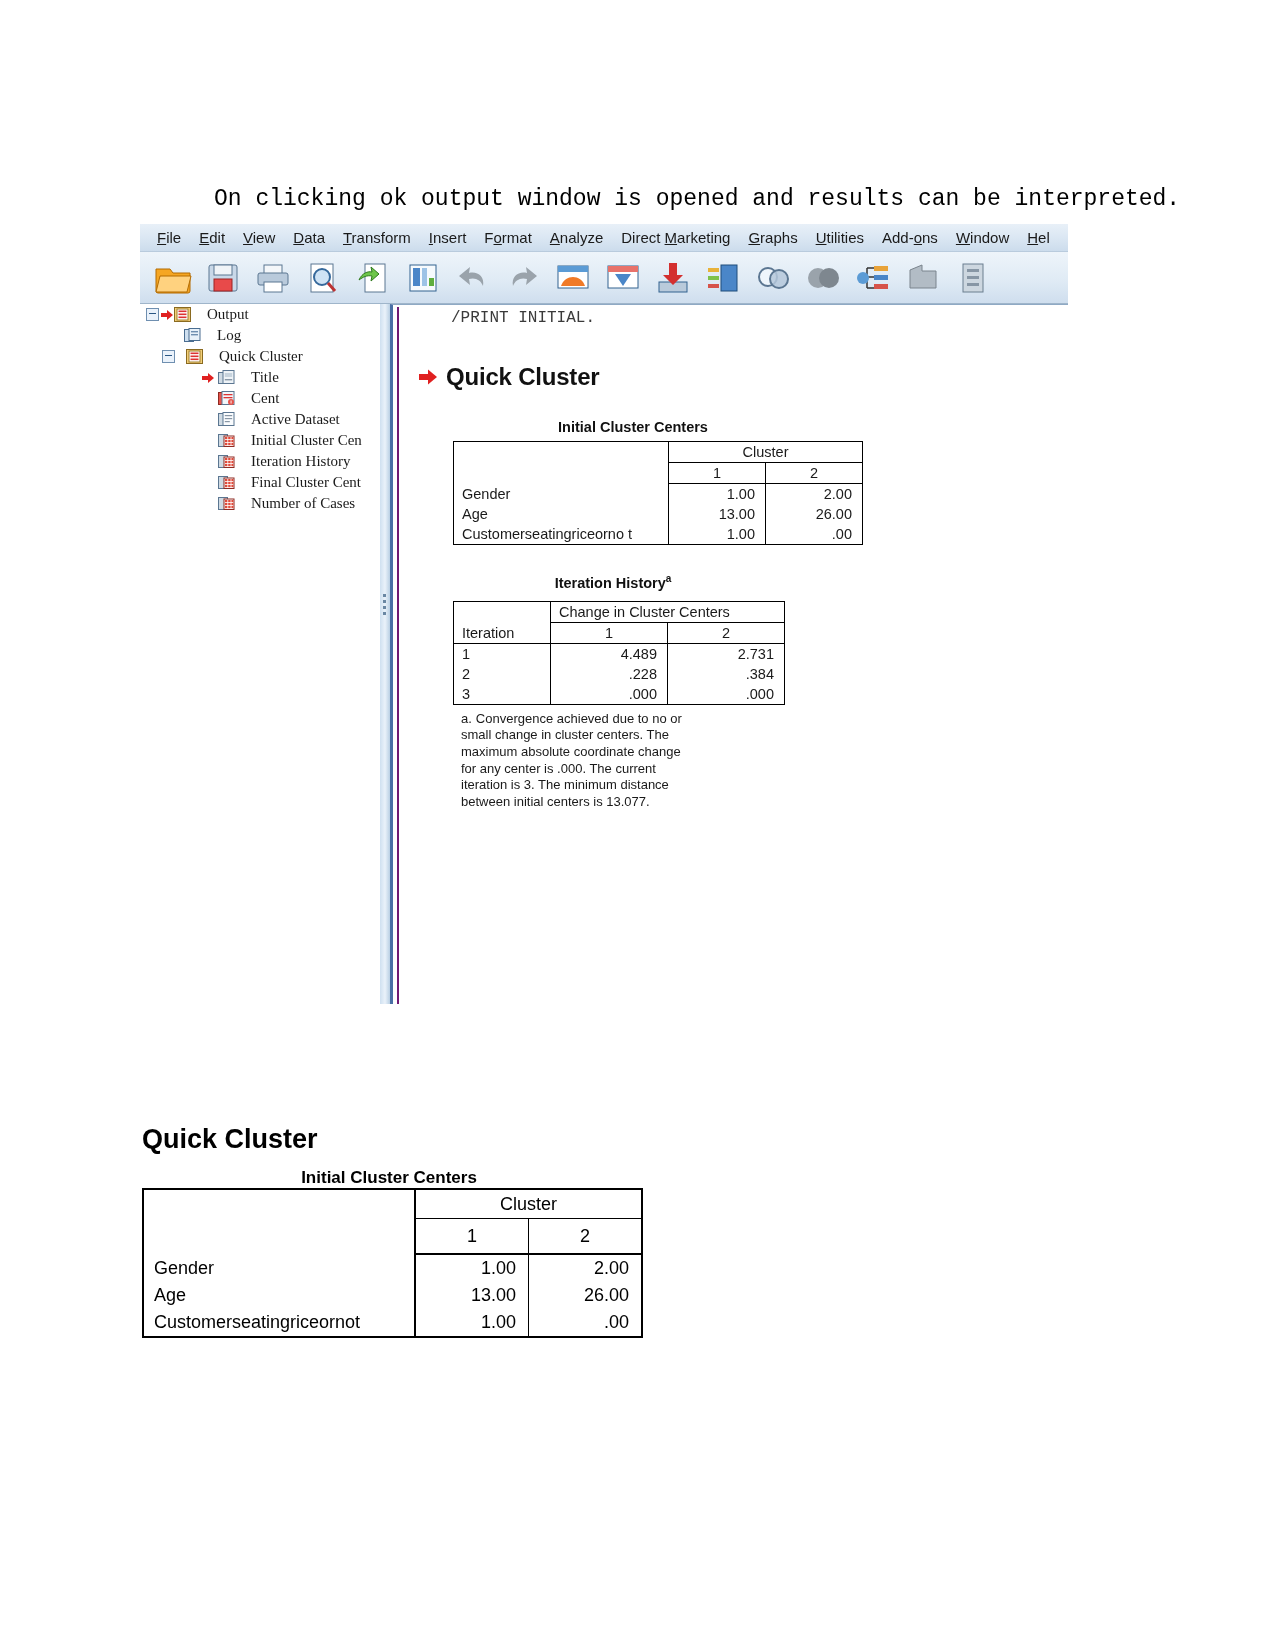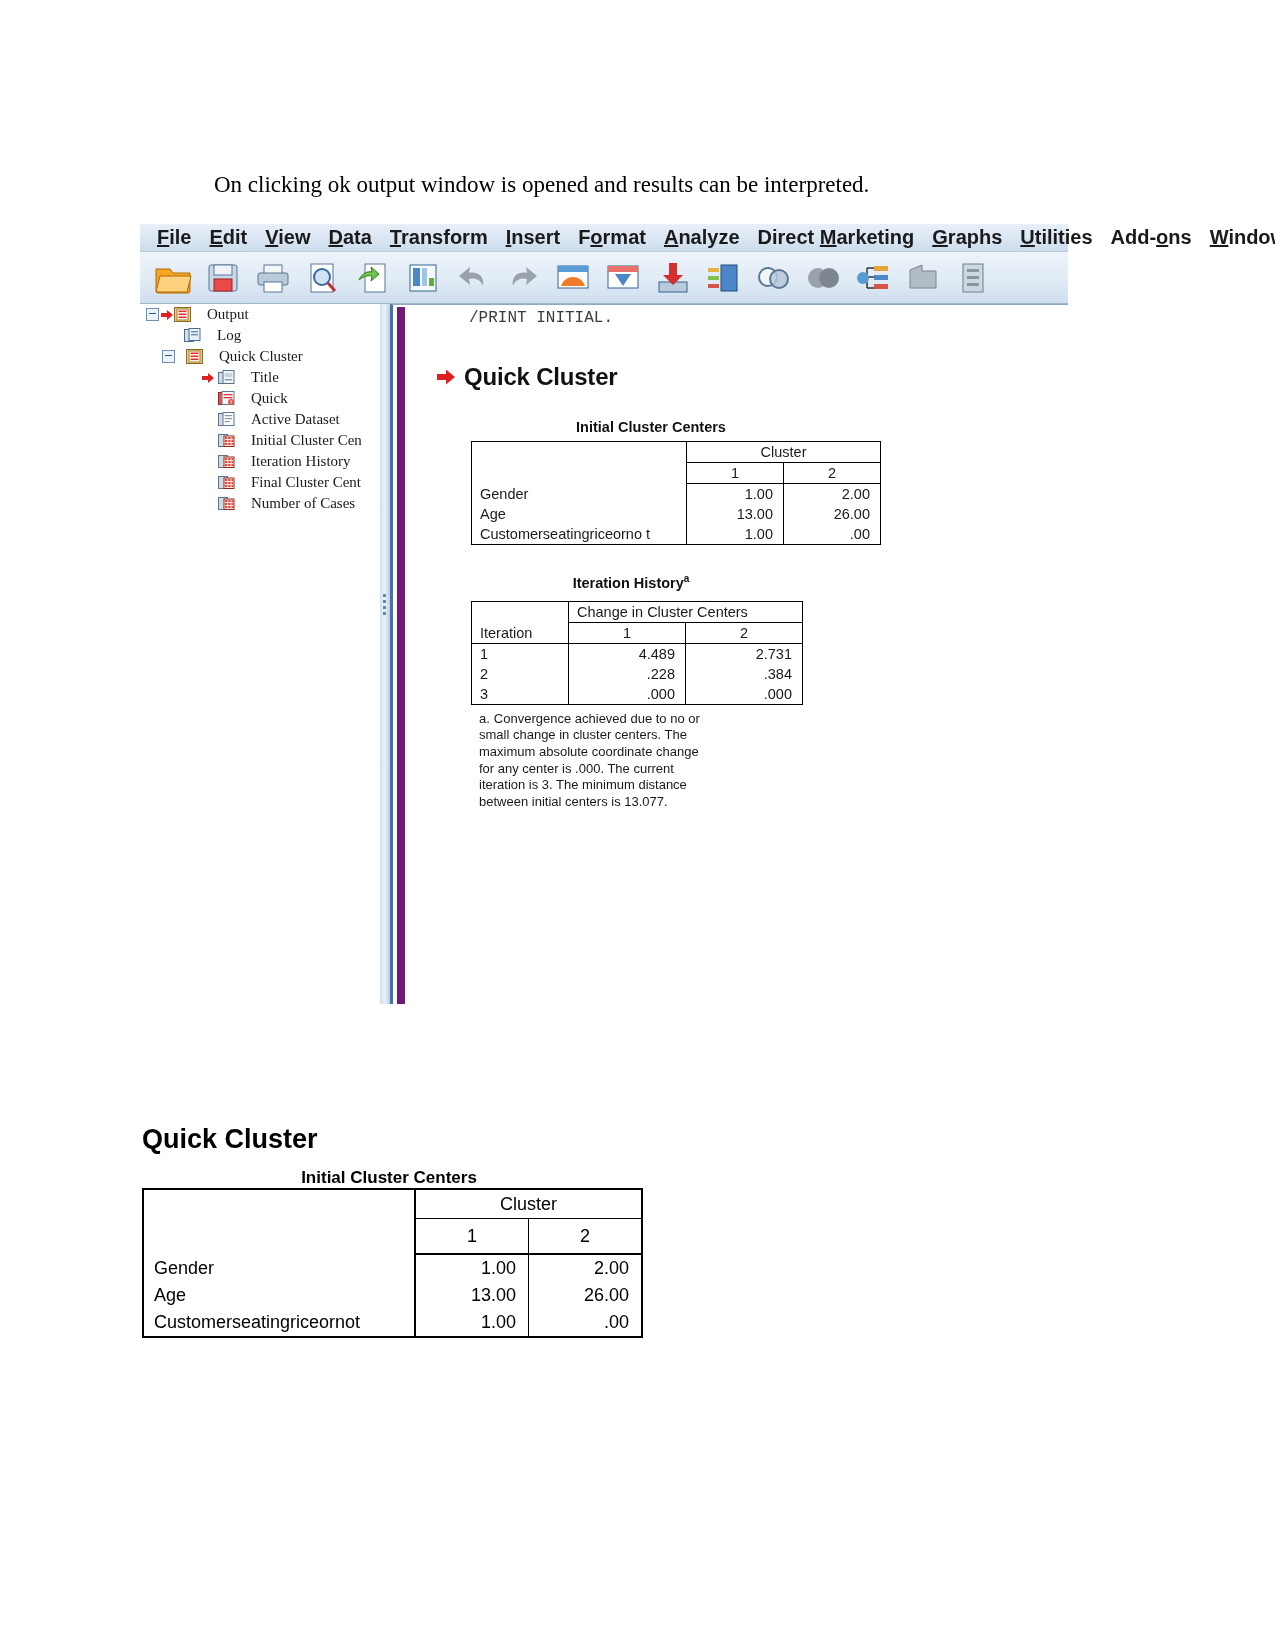--- a/index.html
+++ b/index.html
@@ -12,22 +12,22 @@
     height: 1651px;
     position: relative;
     font-family: "Liberation Sans", sans-serif;
     overflow: hidden;
   }
 
   
   .intro-text {
     position: absolute;
     left: 214px;
-    top: 172px;
-    font-family: Liberation Serif, serif;
+    top: 186px;
+    font-family: Liberation Mono, monospace;
     font-size: 23px;
     color: #000;
     white-space: nowrap;
   }
 
   
   .spss-window {
     position: absolute;
     left: 140px;
     top: 224px;
@@ -43,26 +43,25 @@
     width: 928px;
     height: 28px;
     background: linear-gradient(to bottom, #e8f0f8 0%, #dbe7f3 50%, #ccdcec 100%);
     border-bottom: 1px solid #b9cbdd;
     display: flex;
     align-items: center;
     padding-left: 8px;
     box-sizing: border-box;
   }
   .menu-item {
-    font-size: 20px;
+    font-size: 15px;
     color: #1a1a1a;
     padding: 0 9px;
     white-space: nowrap;
     font-family: "Liberation Sans", sans-serif;
-    font-weight: bold;
   }
   .menu-item .acc { text-decoration: underline; }
 
   .toolbar {
     position: absolute;
     left: 0;
     top: 28px;
     width: 928px;
     height: 52px;
     background: linear-gradient(to bottom, #eef4fa 0%, #e0ebf5 55%, #cfdeee 100%);
@@ -183,22 +182,22 @@
     background: #ffffff;
     border-left: 3px solid #4a6fa5;
     border-top: 1px solid #8fa9c4;
     box-sizing: border-box;
     overflow: hidden;
   }
   .out-inner {
     position: absolute;
     left: 4px; top: 2px;
     right: 0; bottom: 0;
-    border-left: 8px solid #701a75;
-    padding-left: 24px;
+    border-left: 2px solid #701a75;
+    padding-left: 12px;
     box-sizing: border-box;
   }
   .syntax-line {
     font-family: "Liberation Mono", monospace;
     font-size: 16px;
     color: #3a3a3a;
     margin-top: 2px;
     margin-left: 40px;
   }
   .qc-head {
@@ -527,21 +526,21 @@
         <span class="doc-icon">
           <svg width="17" height="15" viewBox="0 0 17 15">
               <rect x="0.5" y="1.5" width="10" height="12" fill="#e6534a" stroke="#8e2a22"></rect>
               <rect x="4" y="0.5" width="12" height="13" fill="#f2f6fa" stroke="#5b7691"></rect>
               <rect x="5.5" y="3" width="9" height="1.3" fill="#d33"></rect>
               <rect x="5.5" y="6" width="9" height="1.3" fill="#d33"></rect>
               <circle cx="13" cy="11" r="3" fill="#e6534a"></circle>
               <rect x="12.6" y="9.5" width="0.9" height="3" fill="#fff"></rect>
             </svg>
         </span>
-        <span class="tree-label">Quick</span>
+        <span class="tree-label">Cent</span>
       </div>
 
       <div class="tree-row" style="padding-left:78px">
         <span class="doc-icon">
           <svg width="17" height="15" viewBox="0 0 17 15">
               <rect x="0.5" y="1.5" width="9" height="12" fill="#cfdae3" stroke="#5b7691"></rect>
               <rect x="5" y="0.5" width="11" height="13" fill="#fafcfe" stroke="#5b7691"></rect>
               <rect x="6.8" y="3" width="7.4" height="1.2" fill="#8796a5"></rect>
               <rect x="6.8" y="6" width="7.4" height="1.2" fill="#8796a5"></rect>
               <rect x="6.8" y="9" width="5" height="1.2" fill="#8796a5"></rect>

